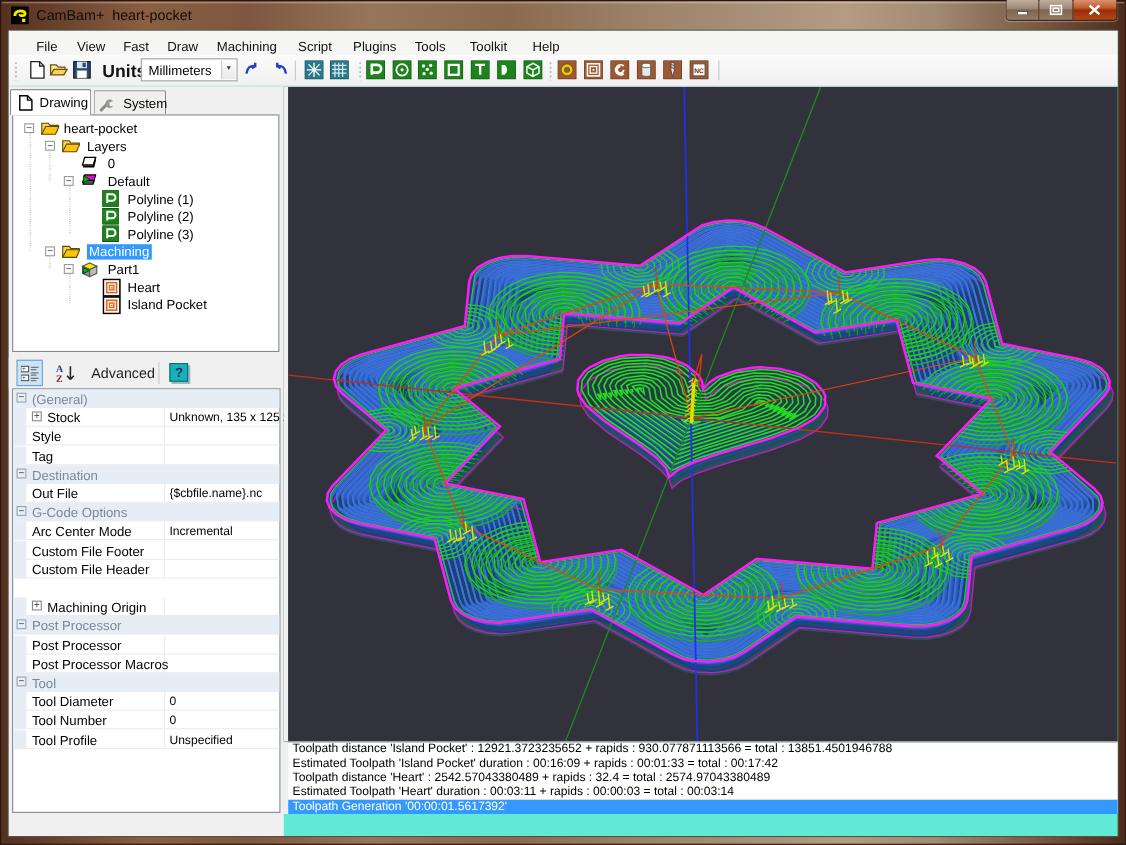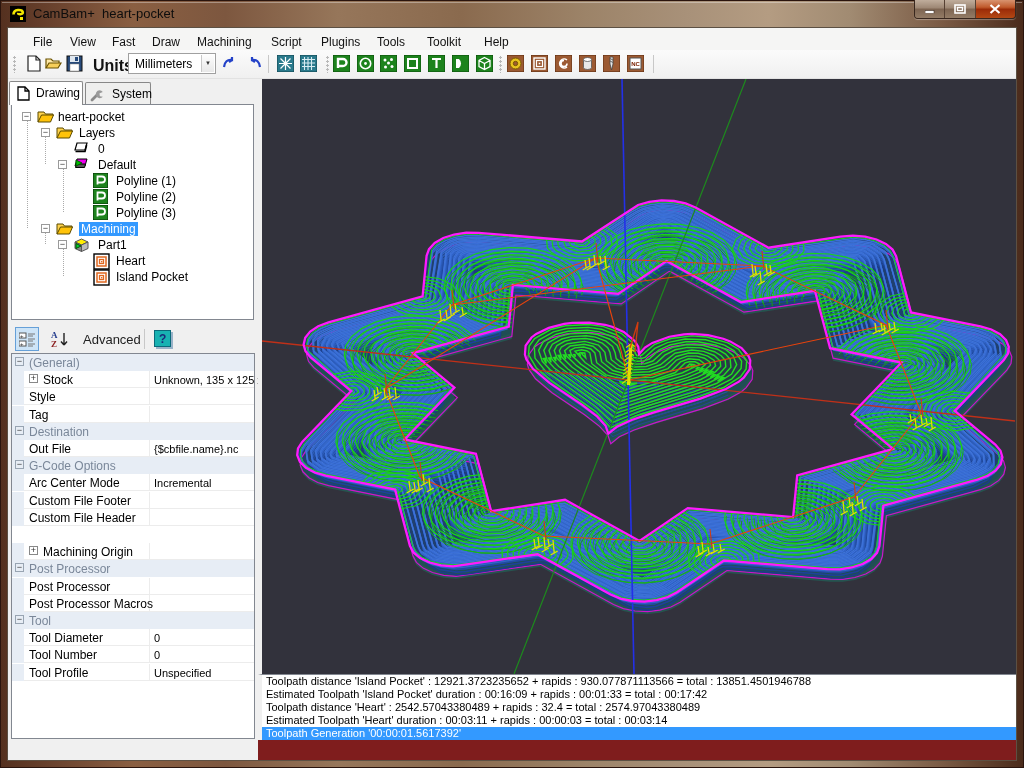--- a/index.html
+++ b/index.html
@@ -9,21 +9,21 @@
 #frame:after{content:"";position:absolute;left:2px;top:2px;right:2px;height:1px;background:rgba(255,255,255,.35)}
 #titlebar{position:absolute;left:0;top:0;right:0;height:28px;}
 #appicon{position:absolute;left:10px;top:6px;width:16px;height:16px;background:#000;}
 #title{position:absolute;left:33px;top:6px;font-size:13px;color:#0d0d0d;}
 
 #wbtns{position:absolute;right:8px;top:0;width:102px;height:19px;display:flex;border:1px solid #38271e;border-top:0;border-radius:0 0 4px 4px;overflow:hidden;box-shadow:0 1px 1px rgba(255,255,255,.3)}
 .wb{flex:1;position:relative;background:linear-gradient(#c0aD9c 0%,#9c8673 45%,#7d6451 50%,#937c66 100%);border-right:1px solid #554033}
 .wb:last-child{border-right:0}
 #wb-close{background:linear-gradient(#d8936f 0%,#c05a2c 40%,#9c2c08 52%,#b34814 100%);flex:1.35}
 .wb svg{position:absolute;left:50%;top:50%;transform:translate(-50%,-50%)}
-#client{position:absolute;left:8px;top:28px;width:1008px;height:732px;background:#7f1d1d;box-shadow:0 0 0 1px #5c5043}
+#client{position:absolute;left:8px;top:28px;width:1008px;height:732px;background:#5eead4;box-shadow:0 0 0 1px #5c5043}
 
 #menubar{position:absolute;left:0;top:0;width:100%;height:22px;background:#f5f5f4;font-size:12px;color:#111}
 #menubar span{position:absolute;top:7px}
 
 #toolbar{position:absolute;left:0;top:22px;width:100%;height:29px;background:linear-gradient(#fbfbfb,#f0f0f0);border-bottom:1px solid #e2e2e2}
 .grip{position:absolute;top:6px;width:3px;height:17px;background-image:radial-gradient(circle at 1.5px 1.5px,#b8b8b8 1px,transparent 1.2px);background-size:3px 4px}
 .tsep{position:absolute;top:5px;width:1px;height:18px;background:#c8c8c8}
 .ticon{position:absolute;top:5px;width:17px;height:17px}
 
 #leftpanel{position:absolute;left:0;top:51px;width:250px;bottom:0;background:#f0f0f0}

